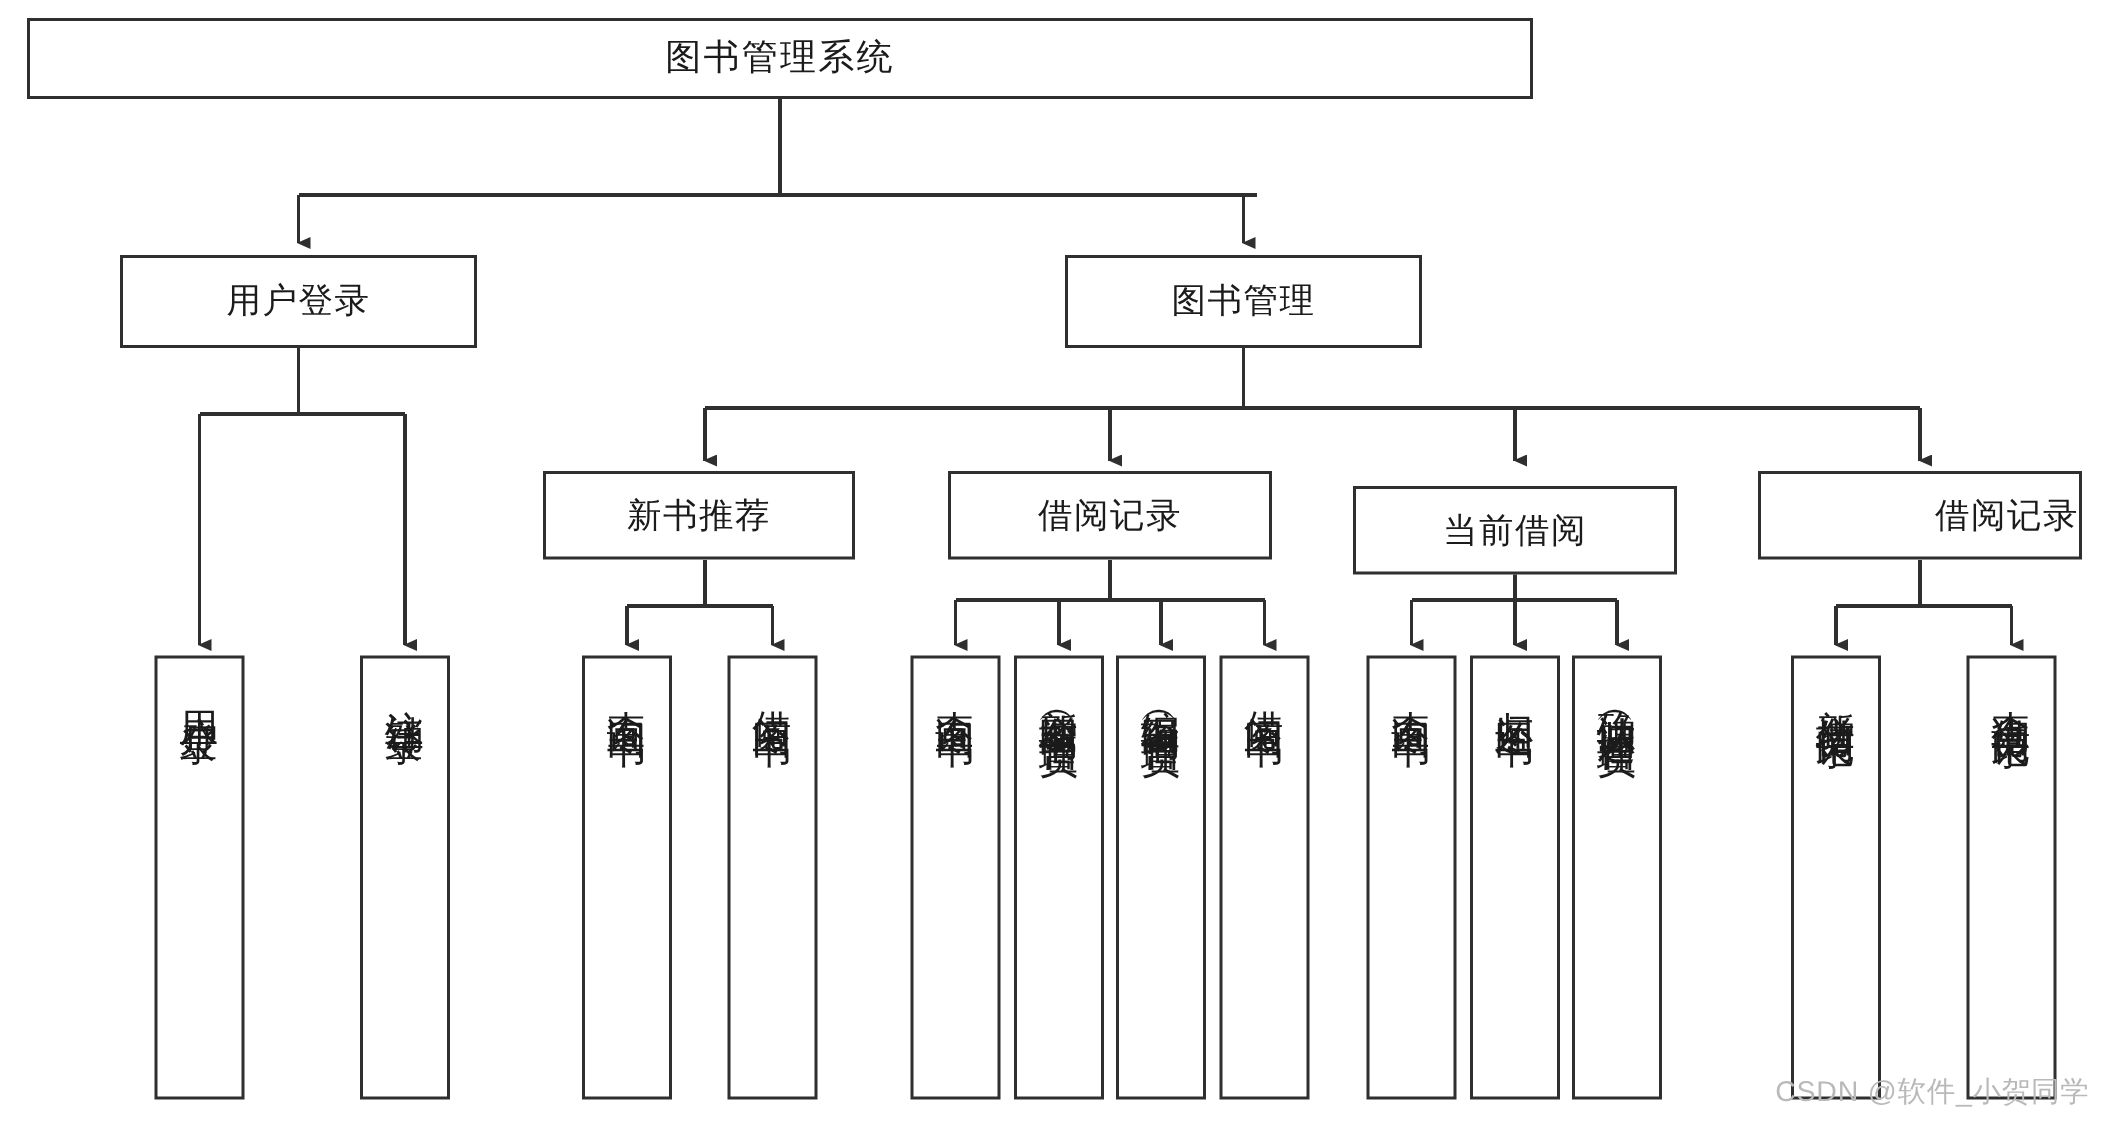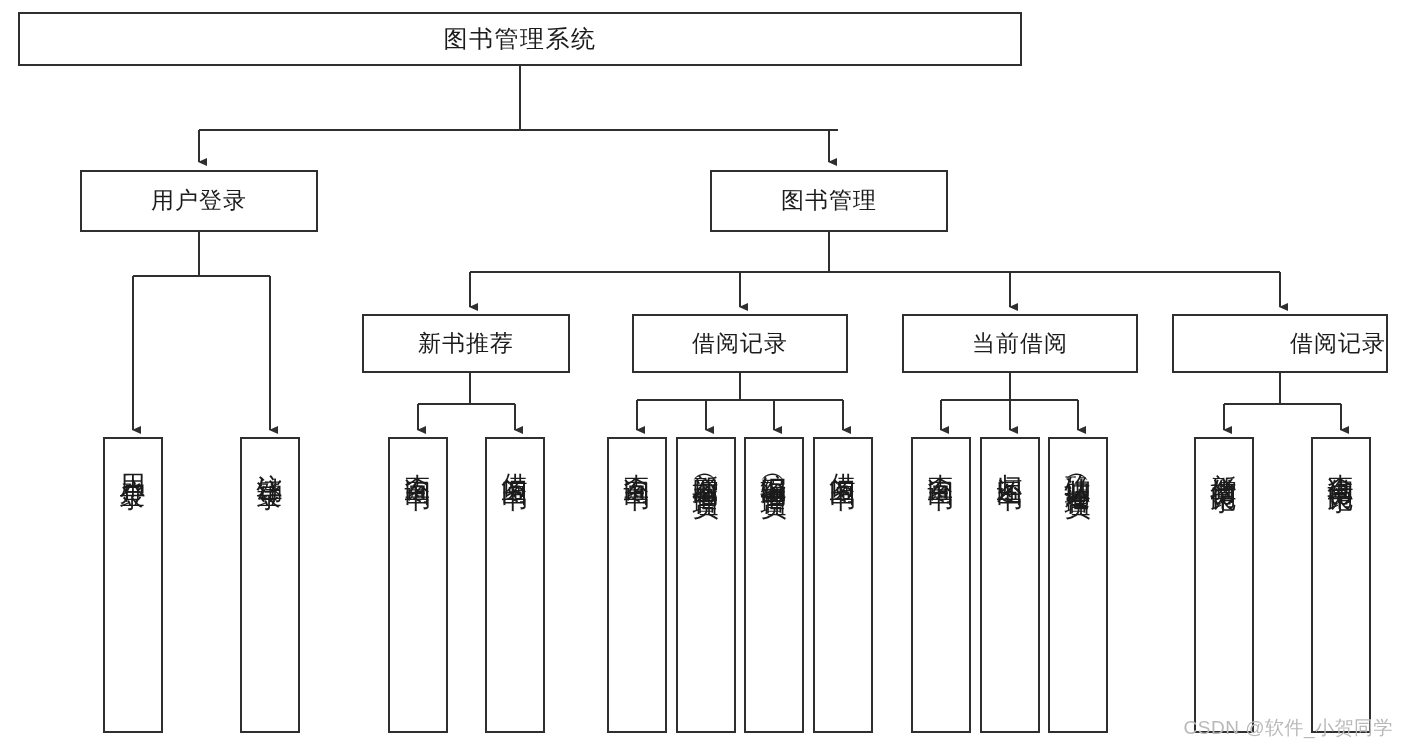--- a/index.html
+++ b/index.html
@@ -144,21 +144,21 @@
   <div class="node h" style="left:710px; top:170px; width:238px; height:62px;">
     <span class="lbl">图书管理</span>
   </div>
 
   <div class="node h" style="left:362px; top:314px; width:208px; height:59px;">
     <span class="lbl">新书推荐</span>
   </div>
   <div class="node h" style="left:632px; top:314px; width:216px; height:59px;">
     <span class="lbl">借阅记录</span>
   </div>
-  <div class="node h" style="left:902px; top:314px; width:236px; height:59px;">
+  <div class="node h" style="left:902px; top:324px; width:216px; height:59px;">
     <span class="lbl">当前借阅</span>
   </div>
   <div class="node h" style="left:1172px; top:314px; width:216px; height:59px;justify-content:flex-end;">
     <span class="lbl">借阅记录</span>
   </div>
 
   <div class="node v" style="left:103px; top:437px; width:60px; height:296px;">
     <span class="lbl">用户登录</span>
   </div>
   <div class="node v" style="left:240px; top:437px; width:60px; height:296px;">

